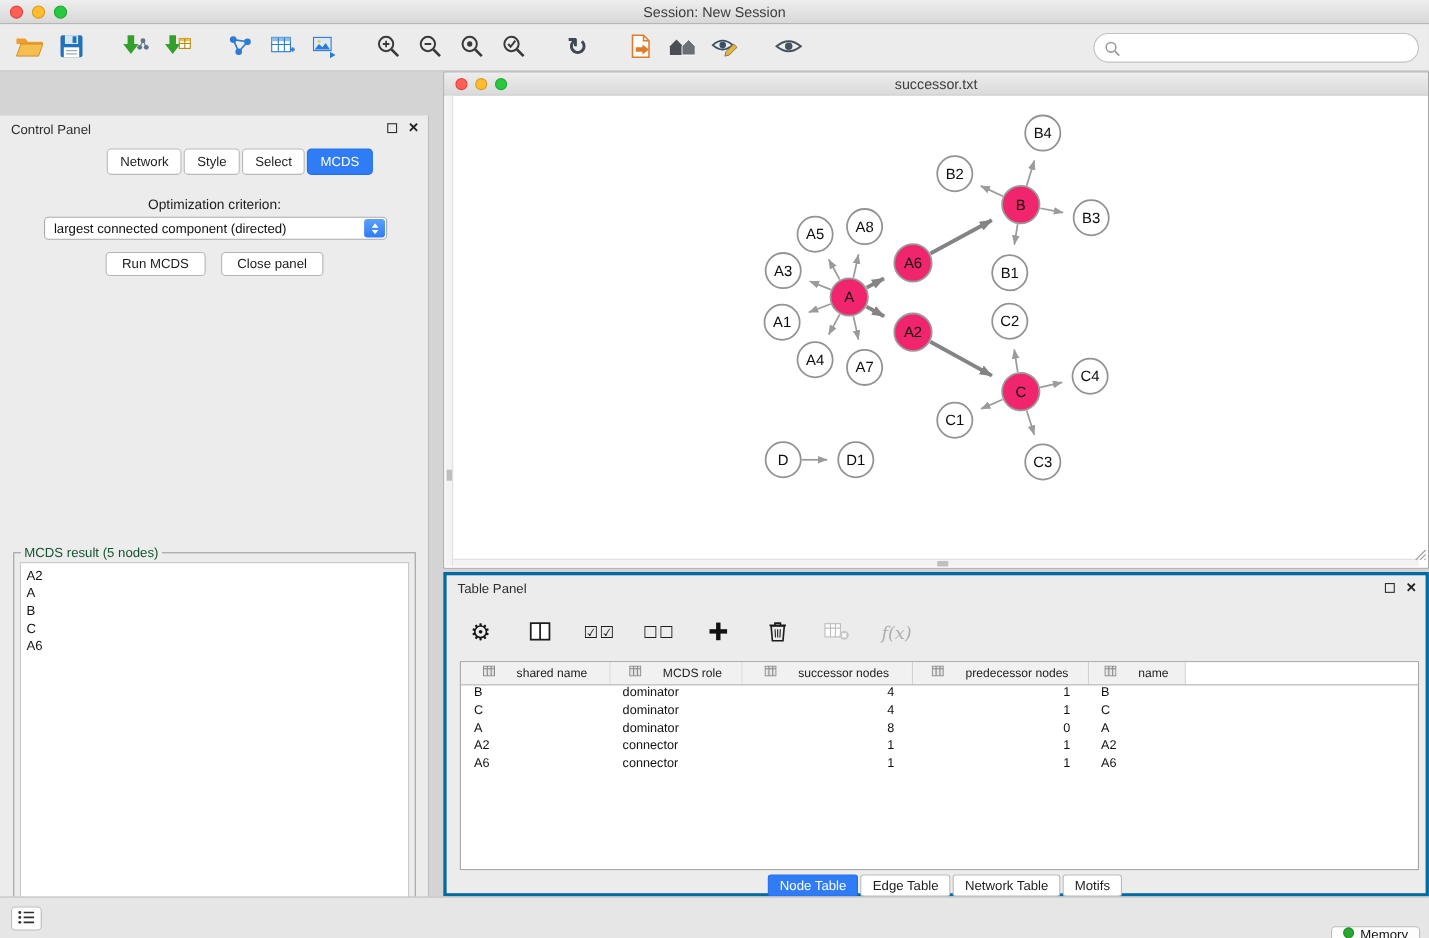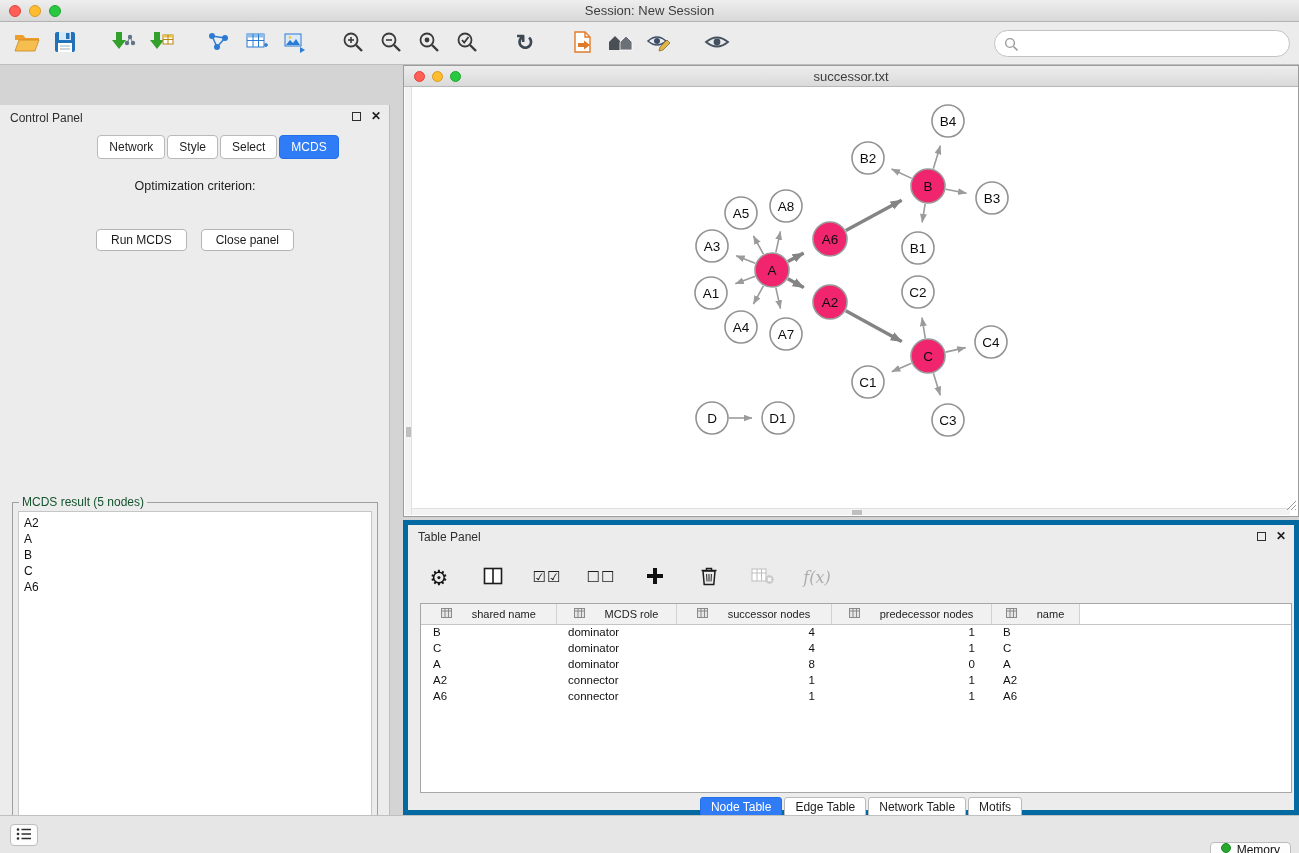--- a/index.html
+++ b/index.html
@@ -82,21 +82,21 @@
   .vscroll { position:absolute; left:1px; top:21px; width:7px; height:428px;
     background:#f3f3f3; border-right:1px solid #e0e0e0; }
   .vthumb { position:absolute; left:1px; top:340px; width:5px; height:10px; background:#bfbfbf; }
   .hscroll { position:absolute; left:8px; bottom:1px; height:7px; width:878px;
     background:#f3f3f3; border-top:1px solid #e0e0e0; }
   .hthumb { position:absolute; left:440px; top:1px; width:10px; height:5px; background:#bfbfbf; }
   .resize-grip { position:absolute; right:1px; bottom:1px; }
 
   
   .table-panel { position:absolute; left:403px; top:520px; width:896px; height:295px;
-    background:#ececec; border:5px solid #0369a1;padding-left:40px; }
+    background:#ececec; border:3px solid #0369a1;padding-left:40px; }
   .table-panel .hdr { position:absolute; left:10px; top:5px; }
   .tp-toolbar { position:absolute; left:14px; top:34px; height:36px;
     display:flex; align-items:center; gap:20px; }
   .tp-ic { display:flex; align-items:center; justify-content:center; height:30px; }
   .glyph-gear { font-size:21px; color:#161616; line-height:1; }
   .glyph-checks { font-size:15px; color:#1d1d1d; letter-spacing:1px; }
   .glyph-fx { font-family:"DejaVu Serif", serif; font-style:italic; font-size:16px; color:#adadad; }
   .table-wrap { position:absolute; left:12px; top:78px; width:872px; height:190px;
     background:#fff; border:1px solid #a6a6a6; overflow:hidden; }
   table.node-table { border-collapse:collapse; table-layout:fixed; width:871px; }
@@ -322,20 +322,27 @@
     <span class="float-box"></span>
     <span class="close-x">✕</span>
   </div>
   <div class="cp-tabs">
       <div class="cp-tab">Network</div>
       <div class="cp-tab">Style</div>
       <div class="cp-tab">Select</div>
       <div class="cp-tab active">MCDS</div>
     </div>
   <div class="opt-label">Optimization criterion:</div>
+  <div class="select-box">
+    <span class="val">largest connected component (directed)</span>
+    <span class="stepper">
+        <i class="up"></i>
+        <i class="dn"></i>
+      </span>
+  </div>
   <div class="cp-buttons">
     <button class="push-btn">Run MCDS</button>
     <button class="push-btn">Close panel</button>
   </div>
   <fieldset class="result-fieldset">
     <legend>MCDS result (5 nodes)</legend>
     <div class="result-list">
         <div class="result-item">A2</div>
         <div class="result-item">A</div>
         <div class="result-item">B</div>

